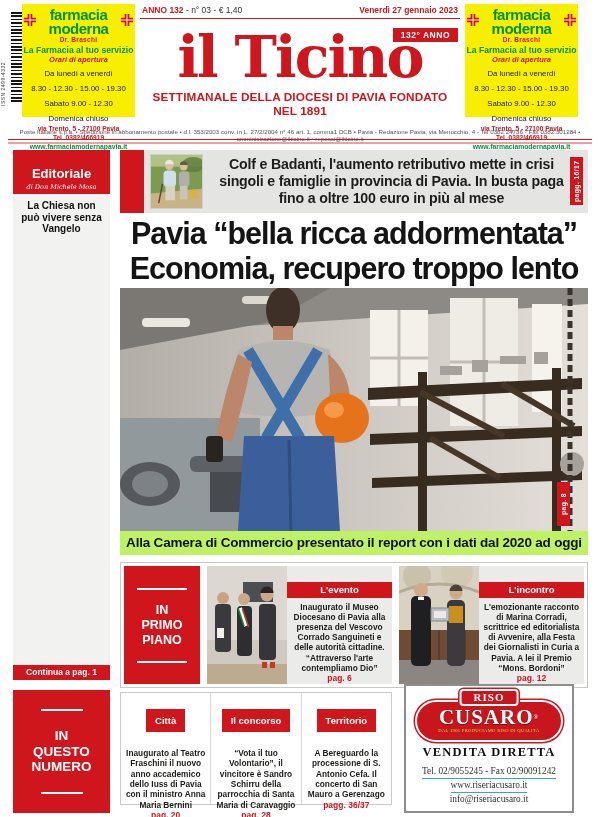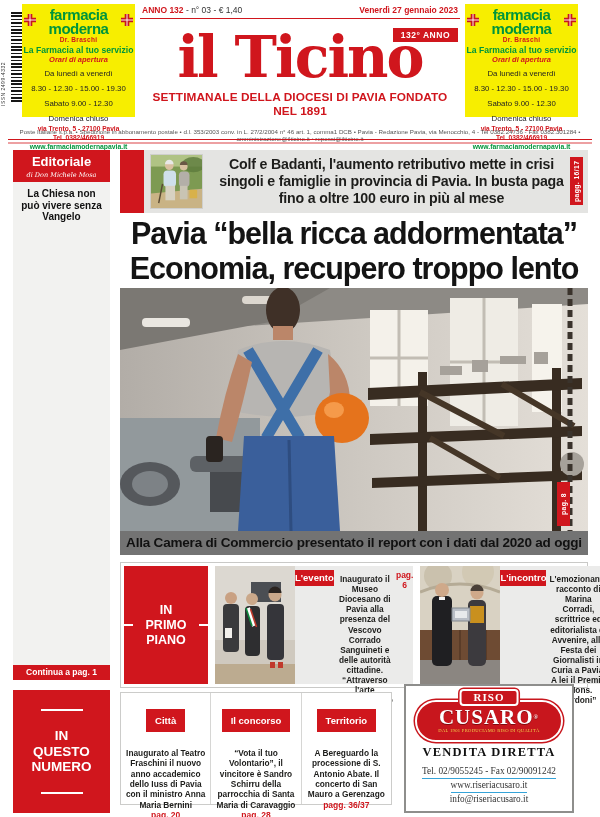--- a/index.html
+++ b/index.html
@@ -35,21 +35,21 @@
   .mh-rule{height:1px;background:var(--red);margin-top:3px}
   .anno-badge{position:absolute;right:2px;top:23px;background:var(--red);color:#fff;font-weight:bold;font-size:8.5px;padding:2px 8px;letter-spacing:.5px}
   .logo{font-family:"DejaVu Serif",serif;font-weight:bold;color:var(--red);font-size:57px;text-align:center;letter-spacing:-2px;line-height:1;margin-top:9px}
   .tagline{color:var(--red);font-weight:bold;font-size:11.8px;text-align:center;margin-top:5px;letter-spacing:.1px}
   .postal{position:absolute;left:10px;top:128px;width:580px;text-align:center;font-size:6.2px;color:#555}
   .rule-a{position:absolute;left:8px;right:8px;top:139px;height:1px;background:var(--red)}
   .rule-b{position:absolute;left:8px;right:8px;top:142px;height:2px;background:#eda0a2}
 
   
   .editorial{position:absolute;left:13px;top:150px;width:97px;height:530px;display:flex;flex-direction:column}
-  .ed-head{background:var(--red);color:#fff;text-align:center;padding:4px 0 3px}
+  .ed-head{background:var(--red);color:#fff;text-align:center;padding:16px 0 3px}
   .ed-sec{font-size:13px;font-weight:bold}
   .ed-auth{font-family:"DejaVu Serif",serif;font-style:italic;font-size:6.5px;margin-top:2px}
   .ed-main{background:#f2f2f0;flex:1;padding:6px 6px 2px;overflow:hidden;display:flex;flex-direction:row}
   .ed-title{font-size:10px;font-weight:bold;color:#111;text-align:center;line-height:1.15;margin-bottom:5px}
   .ed-text{font-family:"DejaVu Serif",serif;font-size:6.3px;line-height:7.7px;letter-spacing:-.15px;color:#222;text-align:justify;hyphens:auto;flex:1;overflow:hidden}
   .ed-cont{background:var(--red);color:#fff;font-weight:bold;font-size:8.5px;text-align:center;line-height:15px;height:15px}
 
   
   .iqn-box{position:absolute;left:13px;top:690px;width:97px;height:123px;background:var(--red);display:flex;flex-direction:column;align-items:center;justify-content:center;gap:17px}
   .wline{width:42px;height:2px;background:#fff}
@@ -65,31 +65,31 @@
   .vtab{position:absolute;background:var(--red);color:#fff;font-weight:bold;writing-mode:vertical-rl;transform:rotate(180deg);font-size:6.8px;letter-spacing:.4px;display:flex;align-items:center;justify-content:center}
   .banner-tab{right:5px;top:7px;width:13px;height:48px}
 
   
   .headline{position:absolute;left:120px;top:216px;width:468px;text-align:center;font-weight:bold;font-size:30.5px;line-height:35px;color:#141414;letter-spacing:-1px}
 
   
   .photo{position:absolute;left:120px;top:288px;width:468px;height:243px}
   .photo svg{display:block;width:100%;height:100%}
   .photo-tab{right:18px;bottom:5px;width:13px;height:44px}
-  .caption{position:absolute;left:120px;top:531px;width:468px;height:24px;background:#737373;color:#111;font-weight:bold;font-size:13.5px;line-height:24px;text-align:center;letter-spacing:-.2px}
+  .caption{position:absolute;left:120px;top:531px;width:468px;height:24px;background:#bef264;color:#111;font-weight:bold;font-size:13.5px;line-height:24px;text-align:center;letter-spacing:-.2px}
 
   
   .pp-row{position:absolute;left:120px;top:562px;width:468px;height:126px;border:1px solid #c9c9c7;background:#fff;display:flex;padding:3px}
-  .pp-label-box{width:84px;background:var(--red);display:flex;flex-direction:row;align-items:center;justify-content:center;gap:13px;flex:0 0 auto}
+  .pp-label-box{width:76px;background:var(--red);display:flex;flex-direction:column;align-items:center;justify-content:center;gap:13px;flex:0 0 auto}
   .pp-label{color:#fff;font-weight:bold;font-size:12.5px;text-align:center;line-height:1.2;width:56px}
   .pp-label-box .wline{width:50px}
   .pp-box{flex:1;margin-left:7px;background:var(--boxgray);display:flex}
   .pp-photo{width:80px;flex:0 0 auto}
   .pp-photo svg{display:block;width:100%;height:100%}
-  .pp-right{flex:1;display:flex;flex-direction:row;padding:4px 0 3px}
+  .pp-right{flex:1;display:flex;flex-direction:column;padding:16px 0 3px}
   .pp-tag{background:var(--red);color:#fff;font-weight:bold;font-size:9.5px;text-align:center;line-height:16px;height:16px}
   .pp-text{flex:1;font-weight:bold;font-size:8.3px;line-height:1.22;color:var(--dark);text-align:center;padding:4px 3px 0}
   .pp-page{color:var(--red);font-weight:bold;font-size:8.5px;text-align:center}
 
   
   .bt-group{position:absolute;left:120px;top:692px;width:272px;height:113px;border:1px solid #ccccca;background:#fff;display:flex}
   .bt-item{flex:1;display:flex;flex-direction:column;padding:4px 2px}
   .bt-item + .bt-item{border-left:1px solid #d6d6d4}
   .bt-tag{background:var(--red);color:#fff;font-weight:bold;font-size:9.5px;line-height:15px;padding:4px 9px;margin:12px auto;width:fit-content}
   .bt-text{flex:1;font-weight:bold;font-size:8.3px;line-height:1.25;color:var(--dark);text-align:center;padding:4px 2px 0}
@@ -376,21 +376,21 @@
       <div class="bt-text">Inaugurato al Teatro Fraschini il nuovo anno accademico dello Iuss di Pavia con il ministro Anna Maria Bernini</div>
       <div class="bt-page">pag. 20</div>
     </div>
     <div class="bt-item">
       <div class="bt-tag">Il concorso</div>
       <div class="bt-text">“Vota il tuo Volontario”, il vincitore è Sandro Schirru della parrocchia di Santa Maria di Caravaggio</div>
       <div class="bt-page">pag. 28</div>
     </div>
     <div class="bt-item">
       <div class="bt-tag">Territorio</div>
-      <div class="bt-text">A Bereguardo la processione di S. Antonio Abate. Il concerto di San Mauro a Gerenzago</div>
+      <div class="bt-text">A Bereguardo la processione di S. Antonio Cefa. Il concerto di San Mauro a Gerenzago</div>
       <div class="bt-page">pagg. 36/37</div>
     </div>
   </div>
 
   <div class="riso">
     <div class="riso-logo">
       <div class="riso-oval">
         <div class="riso-main"><span>CUSARO</span><span class="riso-reg">®</span></div>
         <div class="riso-tag">DAL 1901 PRODUCIAMO RISO DI QUALITÀ</div>
       </div>

